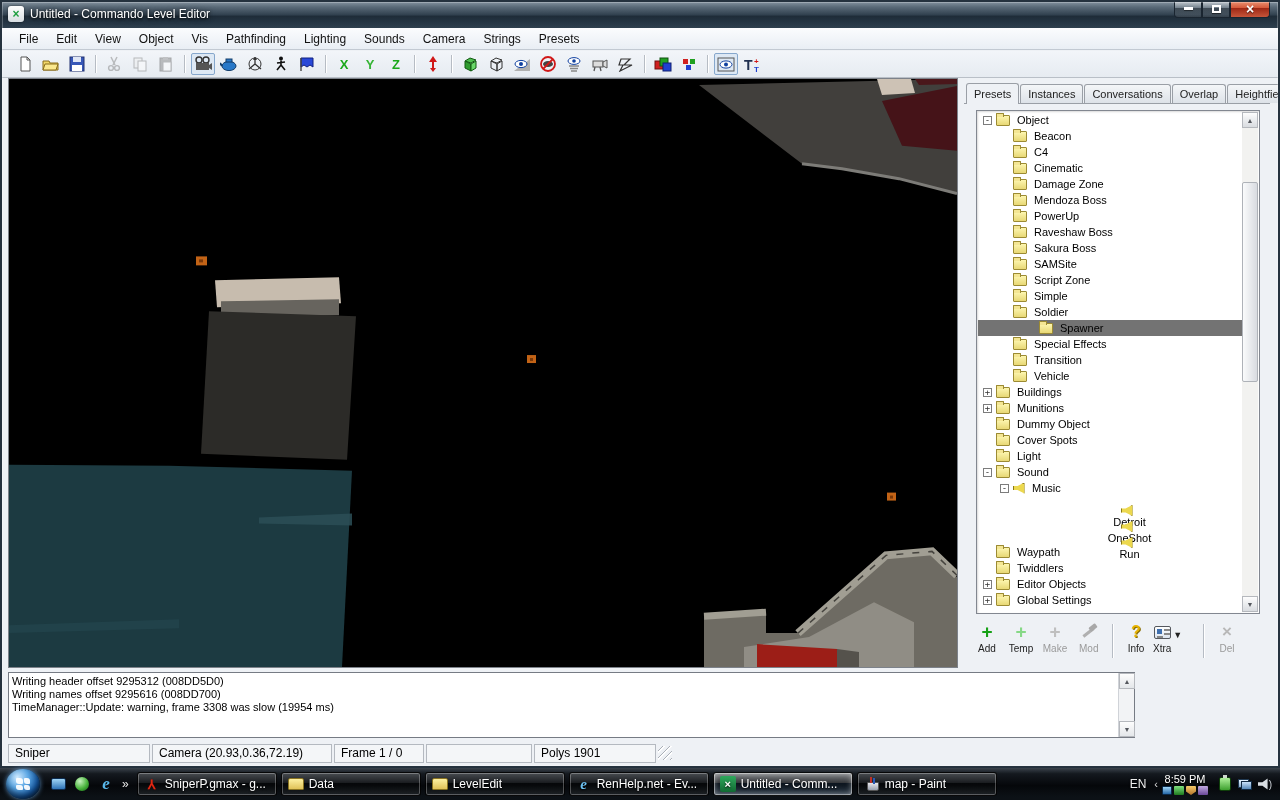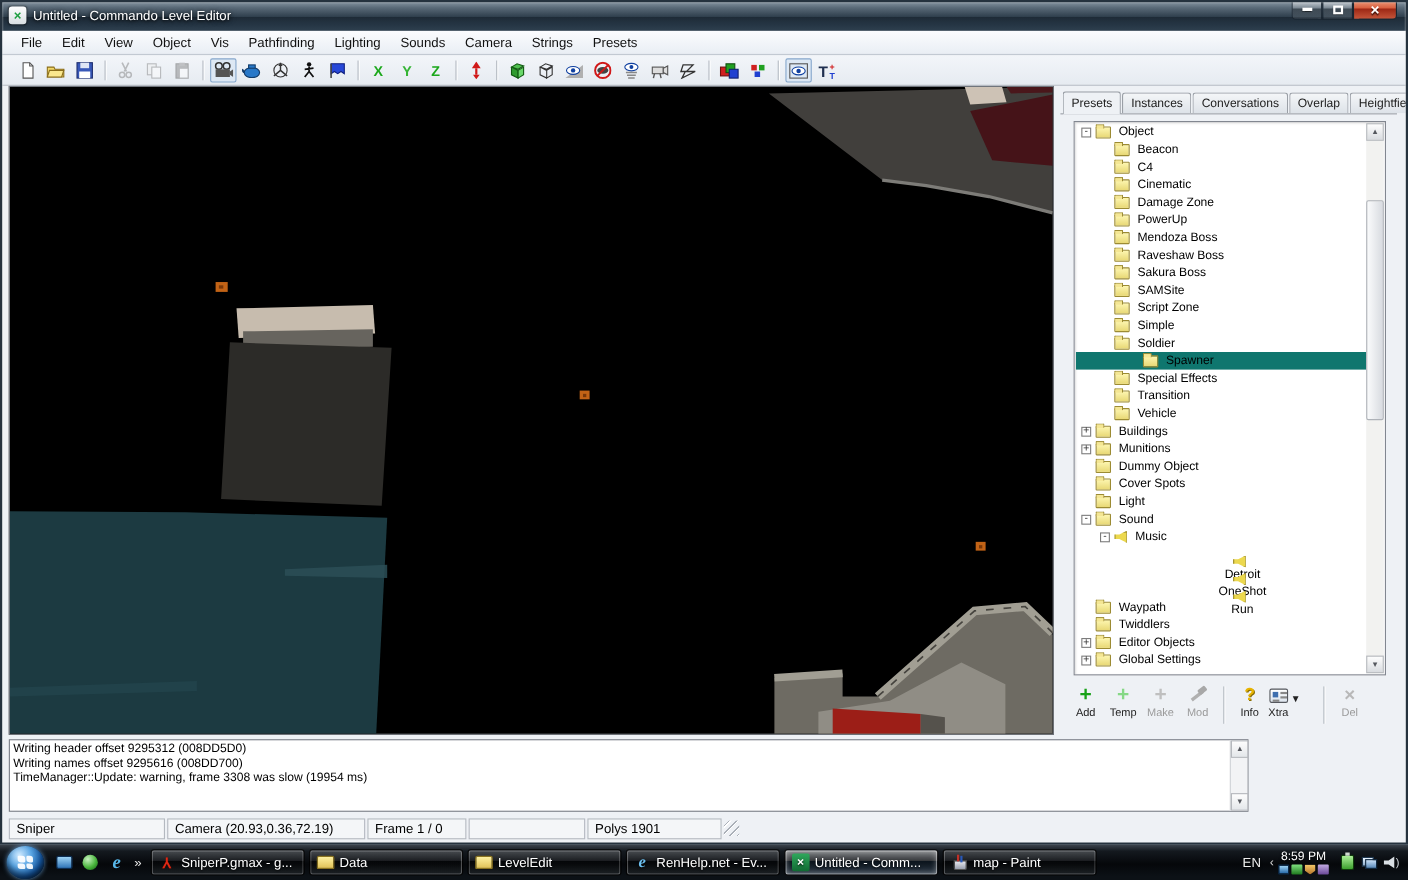--- a/index.html
+++ b/index.html
@@ -78,21 +78,21 @@
       line-height:7px; text-align:center; color:#333; margin-right:4px; flex:none;
       font-family:"DejaVu Sans Mono", monospace; }
   .b-none .tbox { visibility:hidden; }
   .ticon { width:14px; height:11px; position:relative; margin-right:5px; flex:none; }
   .i-folder .ticon { background:linear-gradient(#fdf6b0,#e8d875); border:1px solid #9c8b33; border-radius:1px; }
   .i-folder .ticon::before { content:''; position:absolute; left:-1px; top:-3px; width:6px; height:3px;
       background:#f4e694; border:1px solid #9c8b33; border-bottom:none; border-radius:1px 1px 0 0; }
   .i-speaker .ticon { background:#ecd84e; border:none; width:12px; height:11px;
       clip-path:polygon(0 32%, 38% 32%, 95% 0, 95% 100%, 38% 68%, 0 68%);
       box-shadow:inset 0 0 0 1px #8a7a1a; }
-  .trow.hl { background:#0f766e;padding-left:48px; }
+  .trow.hl { background:#737373;padding-left:48px; }
   .tlabel { padding:0 2px; }
 
   
   .vscroll { position:absolute; right:1px; top:1px; width:16px; bottom:1px; background:#f2f2f0; }
   .sb-arrow { position:absolute; left:0; width:16px; height:16px; background:linear-gradient(#fdfdfd,#d9dce0);
       border:1px solid #b5b8bd; color:#55585e; font-size:7px; display:flex; align-items:center; justify-content:center; }
   .sb-up { top:0; } .sb-down { bottom:0; }
   .sb-thumb { position:absolute; left:0; width:16px; top:70px; height:200px;
       background:linear-gradient(90deg,#fafbfc,#d8dbe0); border:1px solid #aeb2b8; border-radius:2px; }
 
@@ -489,27 +489,27 @@
 
           <div class="trow l1 b-none i-folder">
             <span class="tbox"></span>
             <span class="ticon"></span>
             <span class="tlabel">Damage Zone</span>
           </div>
 
           <div class="trow l1 b-none i-folder">
             <span class="tbox"></span>
             <span class="ticon"></span>
+            <span class="tlabel">Mendoza Boss</span>
+          </div>
+
+          <div class="trow l1 b-none i-folder">
+            <span class="tbox"></span>
+            <span class="ticon"></span>
             <span class="tlabel">PowerUp</span>
-          </div>
-
-          <div class="trow l1 b-none i-folder">
-            <span class="tbox"></span>
-            <span class="ticon"></span>
-            <span class="tlabel">Mendoza Boss</span>
           </div>
 
           <div class="trow l1 b-none i-folder">
             <span class="tbox"></span>
             <span class="ticon"></span>
             <span class="tlabel">Raveshaw Boss</span>
           </div>
 
           <div class="trow l1 b-none i-folder">
             <span class="tbox"></span>

